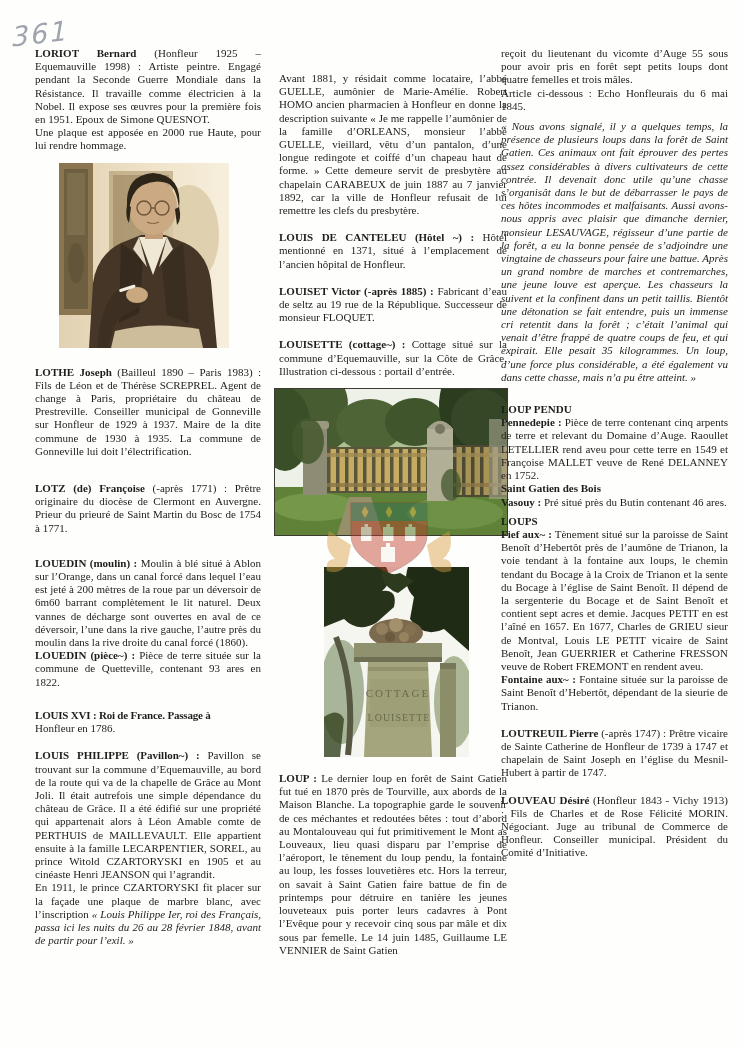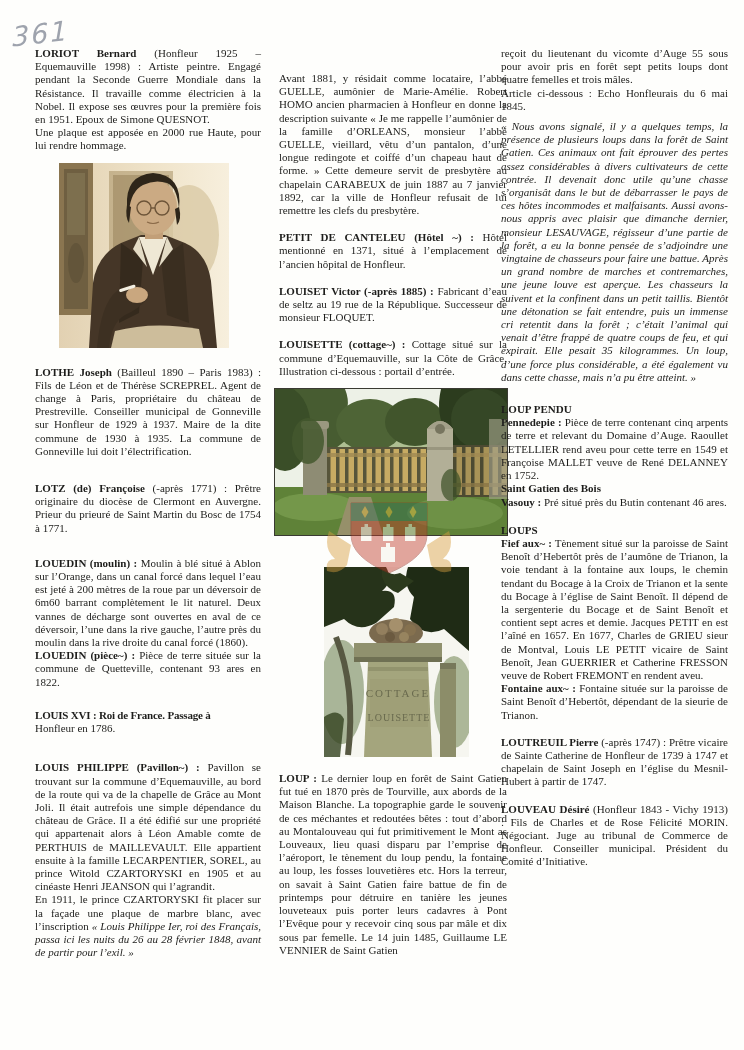--- a/index.html
+++ b/index.html
@@ -98,34 +98,34 @@
 
     <div class="entry" style="margin-top:0">
       <p><b>LOUEDIN (pièce~) :</b> <span>Pièce de terre située sur la commune de Quetteville, contenant 93 ares en 1822.</span></p>
     </div>
 
     <div class="entry" style="margin-top:20px">
       <p class="bighead"><b>LOUIS XVI : Roi de France. Passage à</b></p>
       <p><span>Honfleur en 1786.</span></p>
     </div>
 
-    <div class="entry" style="margin-top:26px">
+    <div class="entry" style="margin-top:14px">
       <p><b>LOUIS PHILIPPE (Pavillon~) :</b> <span>Pavillon se trouvant sur la commune d’Equemauville, au bord de la route qui va de la chapelle de Grâce au Mont Joli. Il était autrefois une simple dépendance du château de Grâce. Il a été édifié sur une propriété qui appartenait alors à Léon Amable comte de PERTHUIS de MAILLEVAULT. Elle appartient ensuite à la famille LECARPENTIER, SOREL, au prince Witold CZARTORYSKI en 1905 et au cinéaste Henri JEANSON qui l’agrandit.</span></p>
       <p><span>En 1911, le prince CZARTORYSKI fit placer sur la façade une plaque de marbre blanc, avec l’inscription</span> <span class="italic">« Louis Philippe Ier, roi des Français, passa ici les nuits du 26 au 28 février 1848, avant de partir pour l’exil. »</span></p>
     </div>
   </div>
 
   <div class="col" style="left:279px;width:228px;padding-top:72px">
 
     <div class="entry">
       <p><span>Avant 1881, y résidait comme locataire, l’abbé GUELLE, aumônier de Marie-Amélie. Robert HOMO ancien pharmacien à Honfleur en donne la description suivante « Je me rappelle l’aumônier de la famille d’ORLEANS, monsieur l’abbé GUELLE, vieillard, vêtu d’un pantalon, d’une longue redingote et coiffé d’un chapeau haut de forme. » Cette demeure servit de presbytère au chapelain CARABEUX de juin 1887 au 7 janvier 1892, car la ville de Honfleur refusait de lui remettre les clefs du presbytère.</span></p>
     </div>
 
     <div class="entry" style="margin-top:14px">
-      <p><b>PETIT DE CANTELEU (Hôtel ~) :</b> <span>Hôtel mentionné en 1371, situé à l’emplacement de l’ancien hôpital de Honfleur.</span></p>
+      <p><b>LOUIS DE CANTELEU (Hôtel ~) :</b> <span>Hôtel mentionné en 1371, situé à l’emplacement de l’ancien hôpital de Honfleur.</span></p>
     </div>
 
     <div class="entry" style="margin-top:14px">
       <p><b>LOUISET Victor (-après 1885) :</b> <span>Fabricant d’eau de seltz au 19 rue de la République. Successeur de monsieur FLOQUET.</span></p>
     </div>
 
     <div class="entry" style="margin-top:14px">
       <p><b>LOUISETTE (cottage~) :</b> <span>Cottage situé sur la commune d’Equemauville, sur la Côte de Grâce. Illustration ci-dessous : portail d’entrée.</span></p>
     </div>
 
@@ -230,21 +230,21 @@
       <p class="italic"><span>« Nous avons signalé, il y a quelques temps, la présence de plusieurs loups dans la forêt de Saint Gatien. Ces animaux ont fait éprouver des pertes assez considérables à divers cultivateurs de cette contrée. Il devenait donc utile qu’une chasse s’organisât dans le but de débarrasser le pays de ces hôtes incommodes et malfaisants. Aussi avons-nous appris avec plaisir que dimanche dernier, monsieur LESAUVAGE, régisseur d’une partie de la forêt, a eu la bonne pensée de s’adjoindre une vingtaine de chasseurs pour faire une battue. Après un grand nombre de marches et contremarches, une jeune louve est aperçue. Les chasseurs la suivent et la confinent dans un petit taillis. Bientôt une détonation se fait entendre, puis un immense cri retentit dans la forêt ; c’était l’animal qui venait d’être frappé de quatre coups de feu, et qui expirait. Elle pesait 35 kilogrammes. Un loup, d’une force plus considérable, a été également vu dans cette chasse, mais n’a pu être atteint. »</span></p>
     </div>
 
     <div class="entry" style="margin-top:19px">
       <p><b>LOUP PENDU</b></p>
       <p><b>Pennedepie :</b> <span>Pièce de terre contenant cinq arpents de terre et relevant du Domaine d’Auge. Raoullet LETELLIER rend aveu pour cette terre en 1549 et Françoise MALLET veuve de René DELANNEY en 1752.</span></p>
       <p><b>Saint Gatien des Bois</b></p>
       <p><b>Vasouy :</b> <span>Pré situé près du Butin contenant 46 ares.</span></p>
     </div>
 
-    <div class="entry" style="margin-top:15px">
+    <div class="entry" style="margin-top:6px">
       <p><b>LOUPS</b></p>
       <p><b>Fief aux~ :</b> <span>Tènement situé sur la paroisse de Saint Benoît d’Hebertôt près de l’aumône de Trianon, la voie tendant à la fontaine aux loups, le chemin tendant du Bocage à la Croix de Trianon et la sente du Bocage à l’église de Saint Benoît. Il dépend de la sergenterie du Bocage et de Saint Benoît et contient sept acres et demie. Jacques PETIT en est l’aîné en 1657. En 1677, Charles de GRIEU sieur de Montval, Louis LE PETIT vicaire de Saint Benoît, Jean GUERRIER et Catherine FRESSON veuve de Robert FREMONT en rendent aveu.</span></p>
       <p><b>Fontaine aux~ :</b> <span>Fontaine située sur la paroisse de Saint Benoît d’Hebertôt, dépendant de la sieurie de Trianon.</span></p>
     </div>
 
     <div class="entry" style="margin-top:14px">
       <p><b>LOUTREUIL Pierre</b> <span>(-après 1747) : Prêtre vicaire de Sainte Catherine de Honfleur de 1739 à 1747 et chapelain de Saint Joseph en l’église du Mesnil-Hubert à partir de 1747.</span></p>
     </div>
 
     <div class="entry" style="margin-top:14px">

